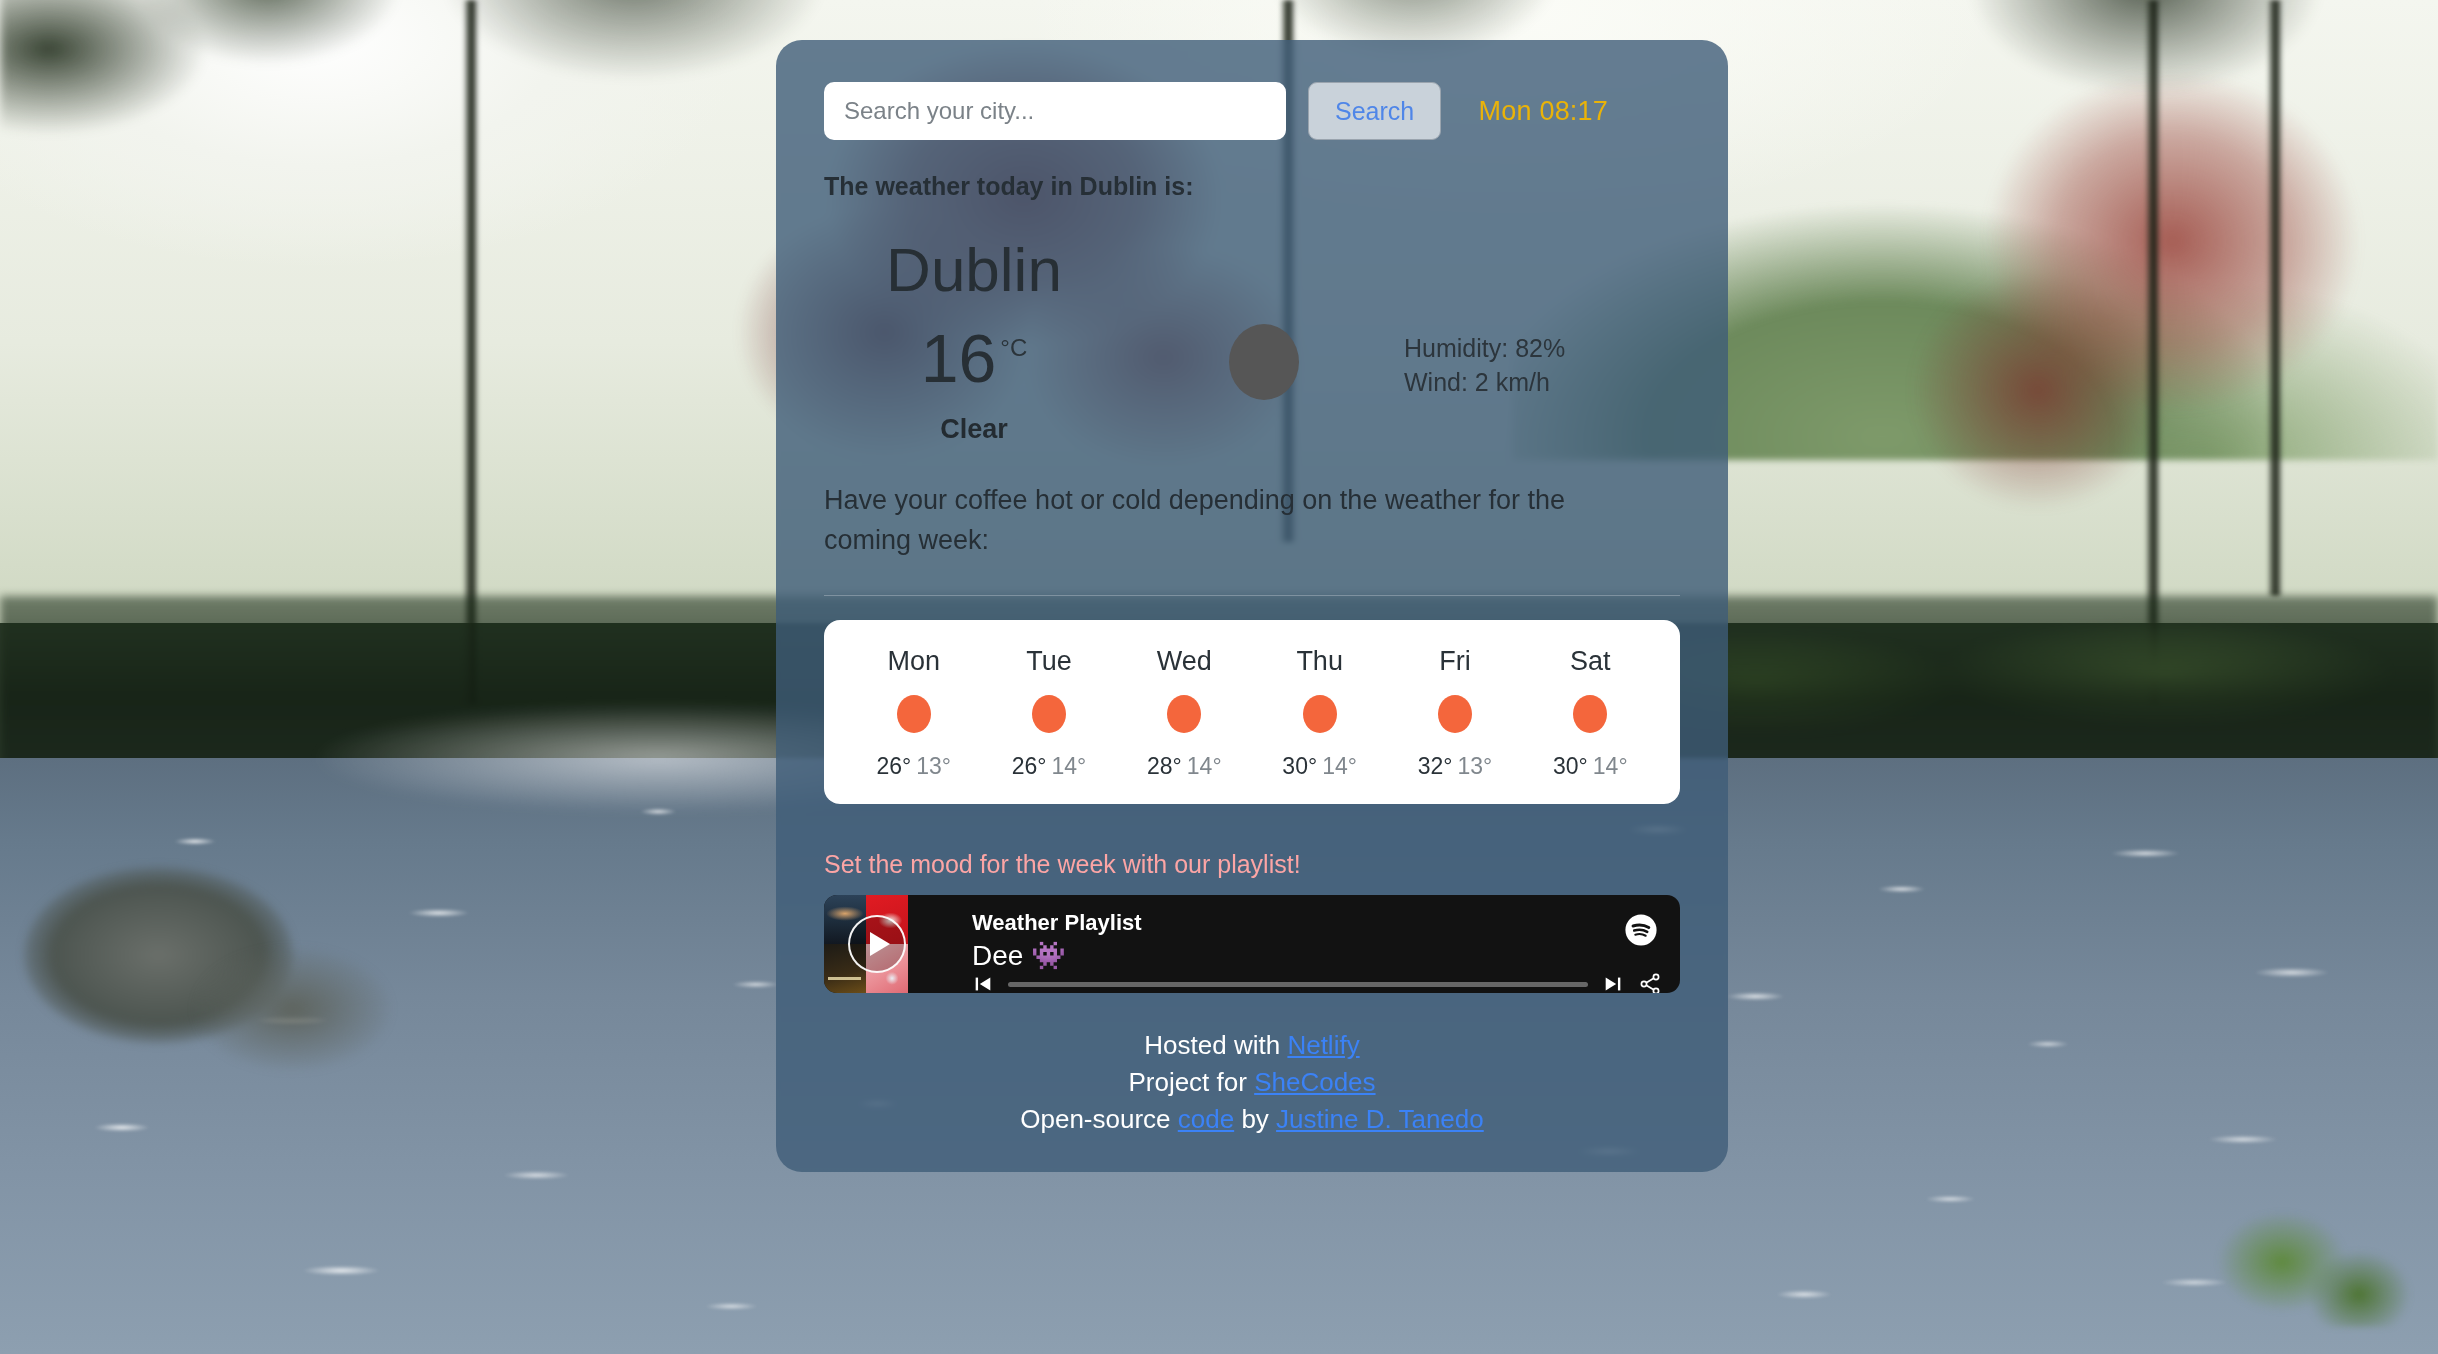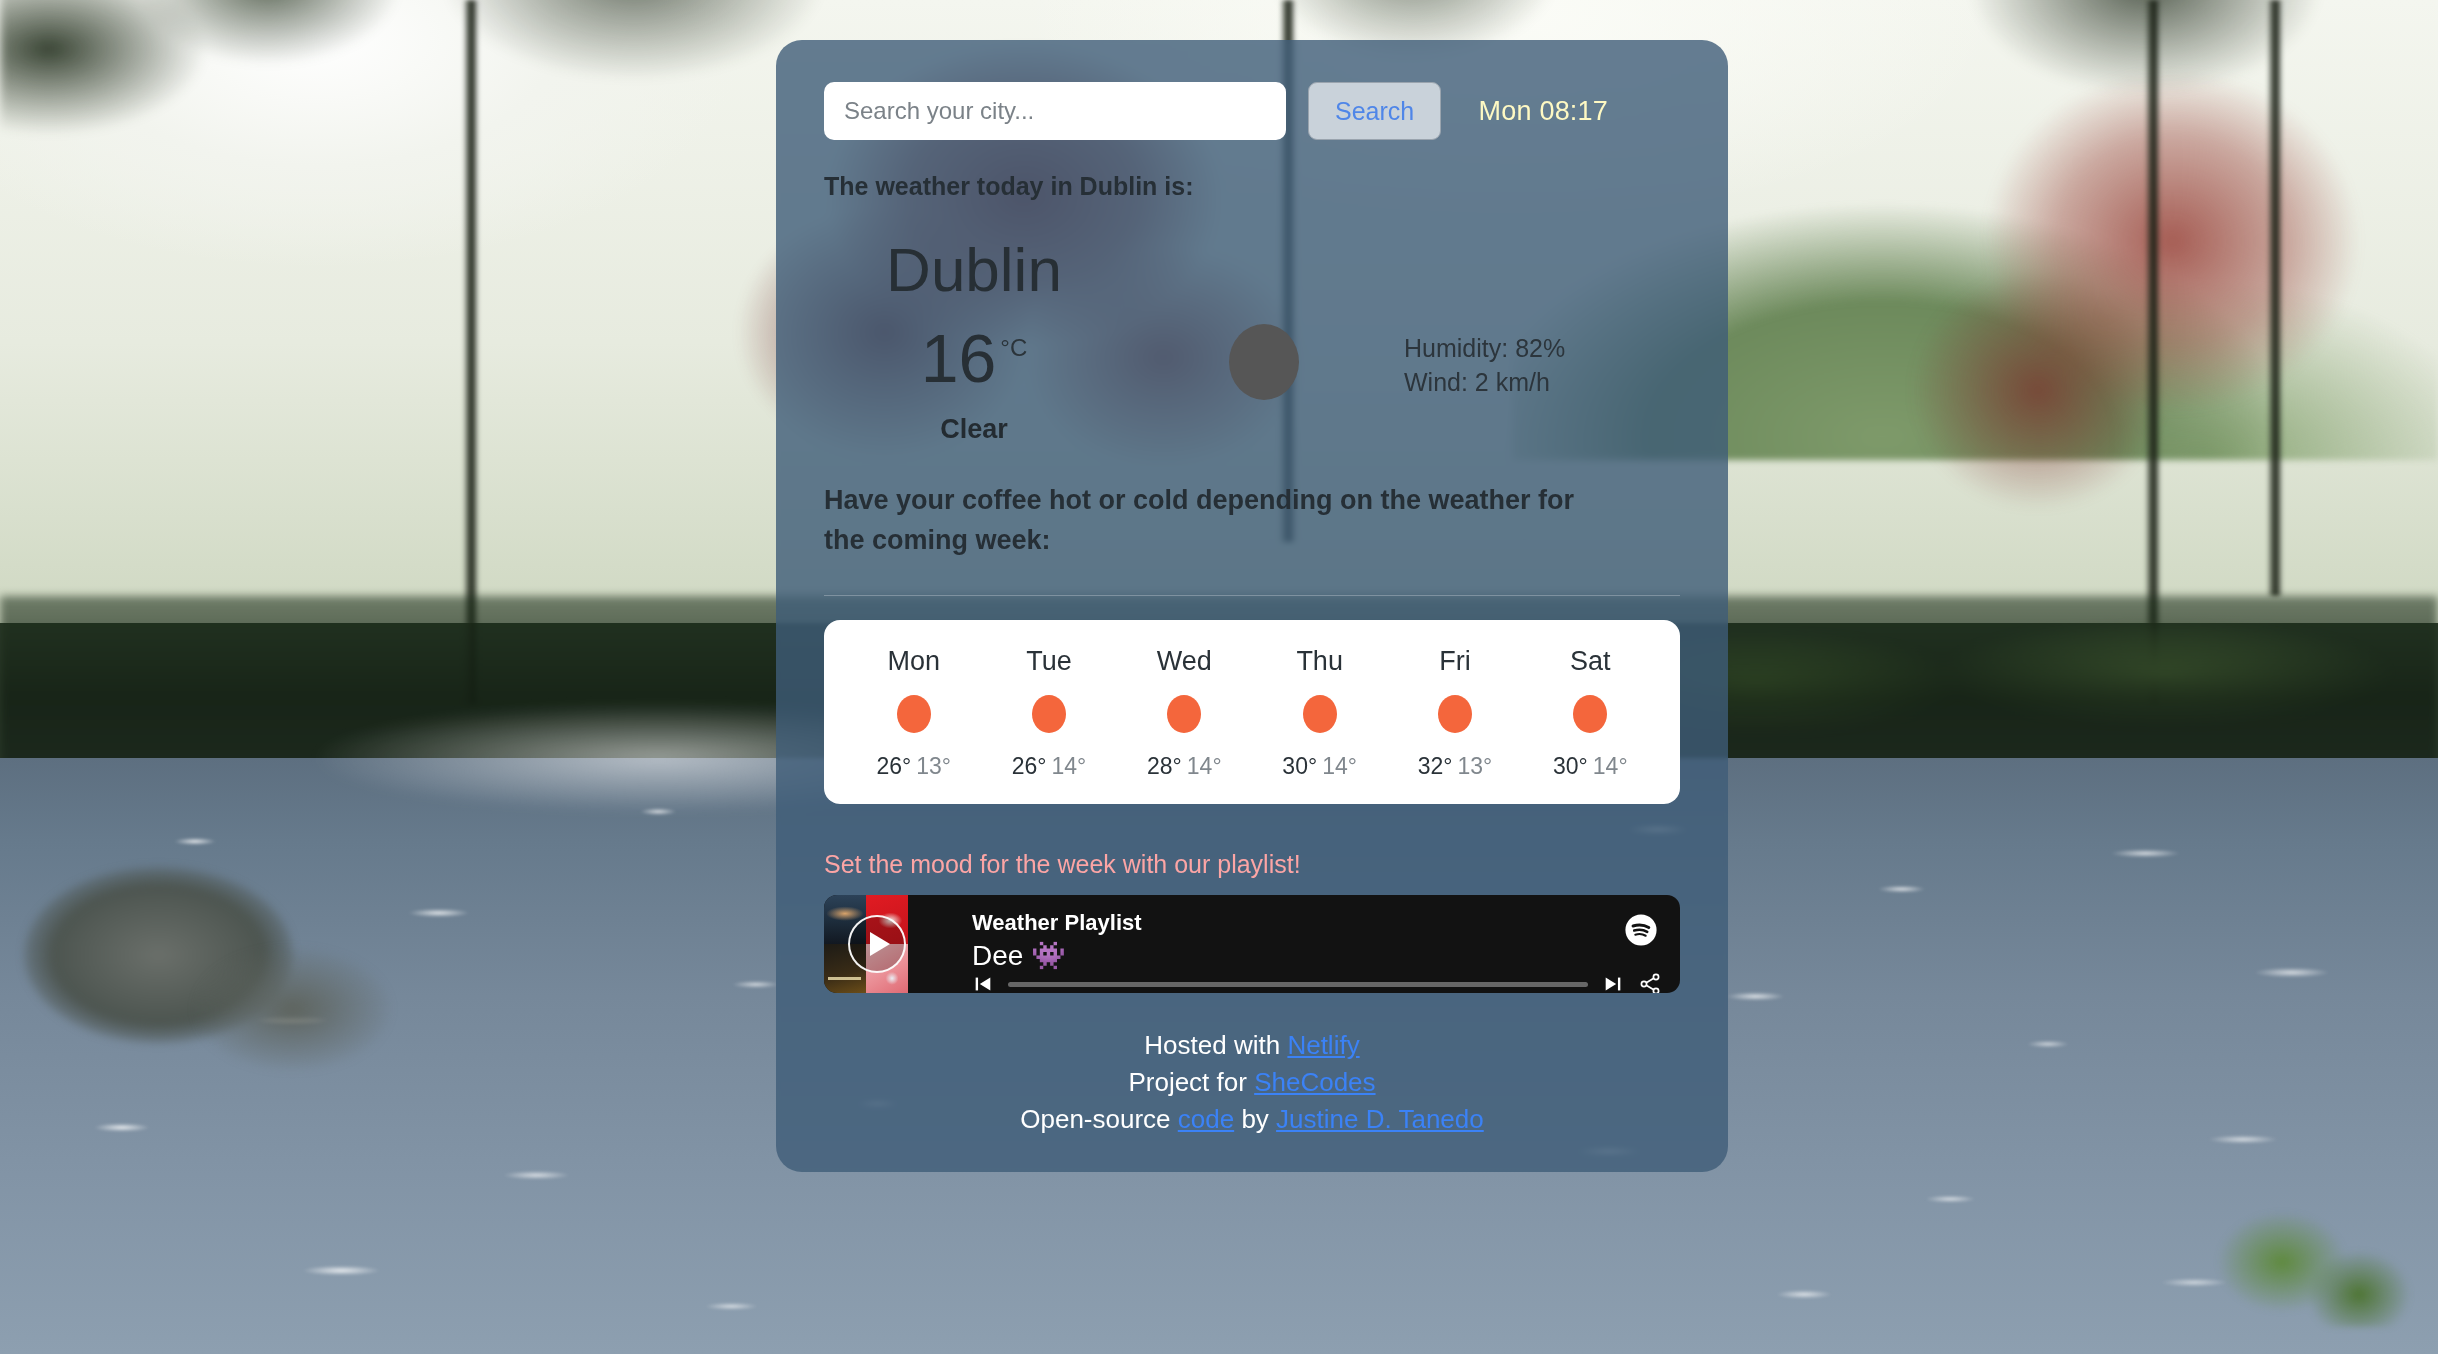--- a/index.html
+++ b/index.html
@@ -219,21 +219,21 @@
     font-family: "Liberation Sans", sans-serif;
     font-size: 25px;
     cursor: pointer;
     line-height: 1;
   }
 
   .clock {
     margin-left: auto;
     margin-right: 72px;
     font-size: 27px;
-    color: #fef9c3;
+    color: #eab308;
     letter-spacing: 0.2px;
   }
 
   
   .intro {
     margin-top: 32px;
     font-size: 25px;
     font-weight: bold;
     color: #262f36;
   }
@@ -296,21 +296,21 @@
     padding-top: 58px;
     font-size: 25px;
     color: #2c353c;
     line-height: 1.38;
   }
 
   
   .coffee {
     margin-top: 36px;
     font-size: 27px;
-    font-weight: bold;
+    font-weight: normal;
     color: #262f36;
     line-height: 1.48;
     max-width: 790px;
   }
 
   .divider {
     margin-top: 34px;
     height: 1px;
     background: rgba(255,255,255,0.26);
   }

